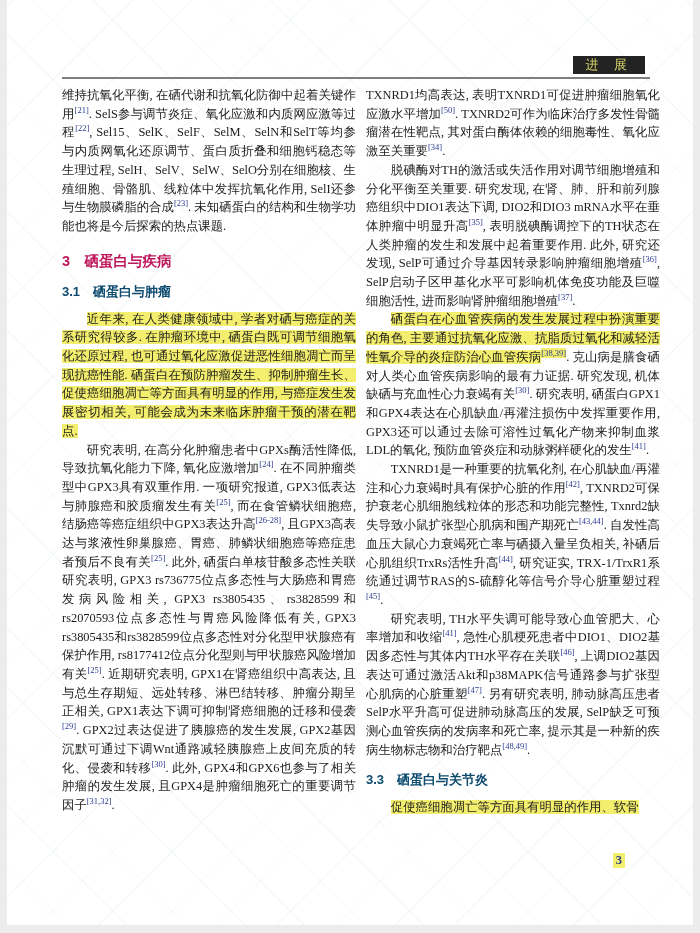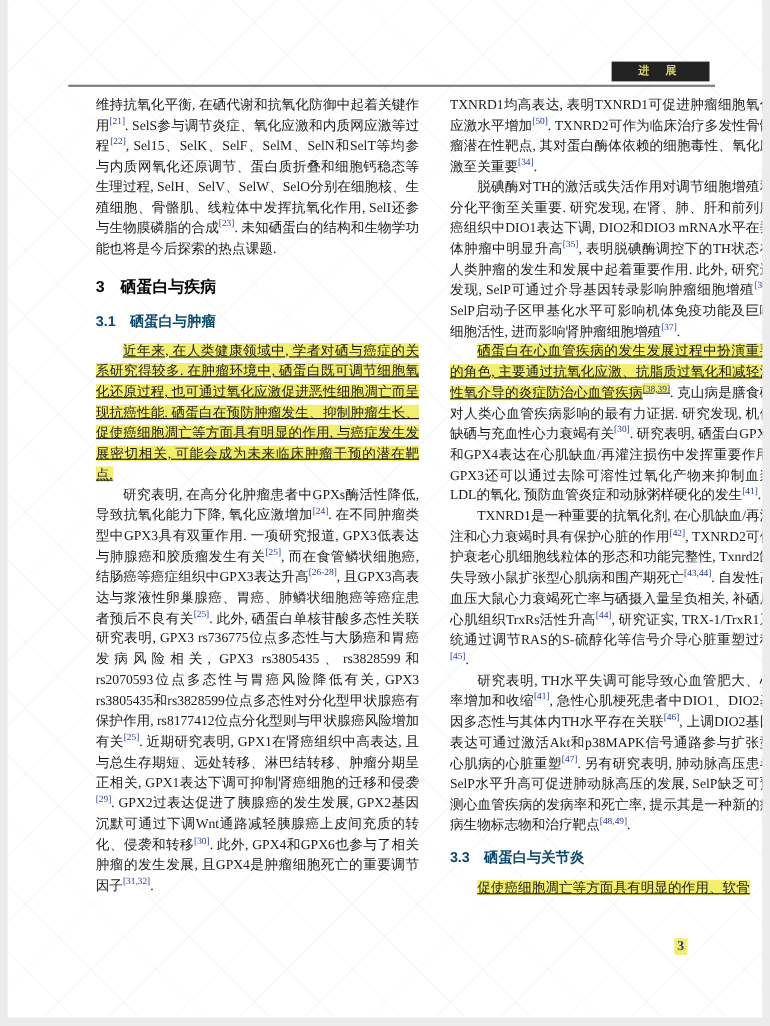--- a/index.html
+++ b/index.html
@@ -22,59 +22,59 @@
       repeating-linear-gradient(-45deg, rgba(160,205,175,0.10) 0 1px, transparent 1px 42px);
   }
   .header{
     position:absolute;left:55px;right:43px;top:52px;height:30px;
   }
   .badge{
     position:absolute;right:5px;top:4px;
     background:var(--badge-bg,#232323);
     color:var(--badge-fg,#d8d56a);
     font-family:"Liberation Sans","DejaVu Sans",sans-serif;
-    font-weight:bold;font-size:10px;line-height:16px;
-    padding:1px 24px;letter-spacing:6px;
+    font-weight:normal;font-size:13px;line-height:16px;
+    padding:1px 12px;letter-spacing:6px;
   }
   .rule{
     position:absolute;left:0;right:0;top:25px;height:2px;
     background:var(--rule,#7e7e7e);
   }
   .columns{
     position:absolute;left:55px;right:43px;top:86px;bottom:40px;
-    display:flex;gap:28px;margin-left:25px;
+    display:flex;gap:10px;
   }
   .col{width:294px;flex:0 0 294px;overflow:hidden;}
   p.para{
     margin:0;
     font-size:12.4px;line-height:18.7px;
     color:#1c1c1c;
     text-align:justify;
     text-justify:inter-ideograph;
   }
   p.para.indent{text-indent:2em;}
   .h2{
-    font-weight:bold;color:#000000;
+    font-weight:bold;color:#be185d;
     font-size:14.5px;line-height:20px;
     margin:15px 0 11px;
     font-family:"Liberation Sans","DejaVu Sans",sans-serif;
   }
   .h3{
     font-weight:bold;color:#0c4a6e;
     font-size:13px;line-height:18px;
     margin:12px 0 9px;
     font-family:"Liberation Sans","DejaVu Sans",sans-serif;
   }
   .it{}
   sup.cite{
     font-size:8.5px;line-height:0;
     color:var(--cite,#2b3990);
     vertical-align:super;
   }
-  .hl{background:var(--hl,#f3ee6e);text-decoration:underline;}
+  .hl{background:var(--hl,#f3ee6e);}
   .page-number{
     position:absolute;right:68px;top:853px;
     font-size:12.5px;font-weight:bold;
     color:#273a8f;
     background:var(--hl,#f3ee6e);
     padding:0 3px;
   }
 </style>
 </head>
 <body>

